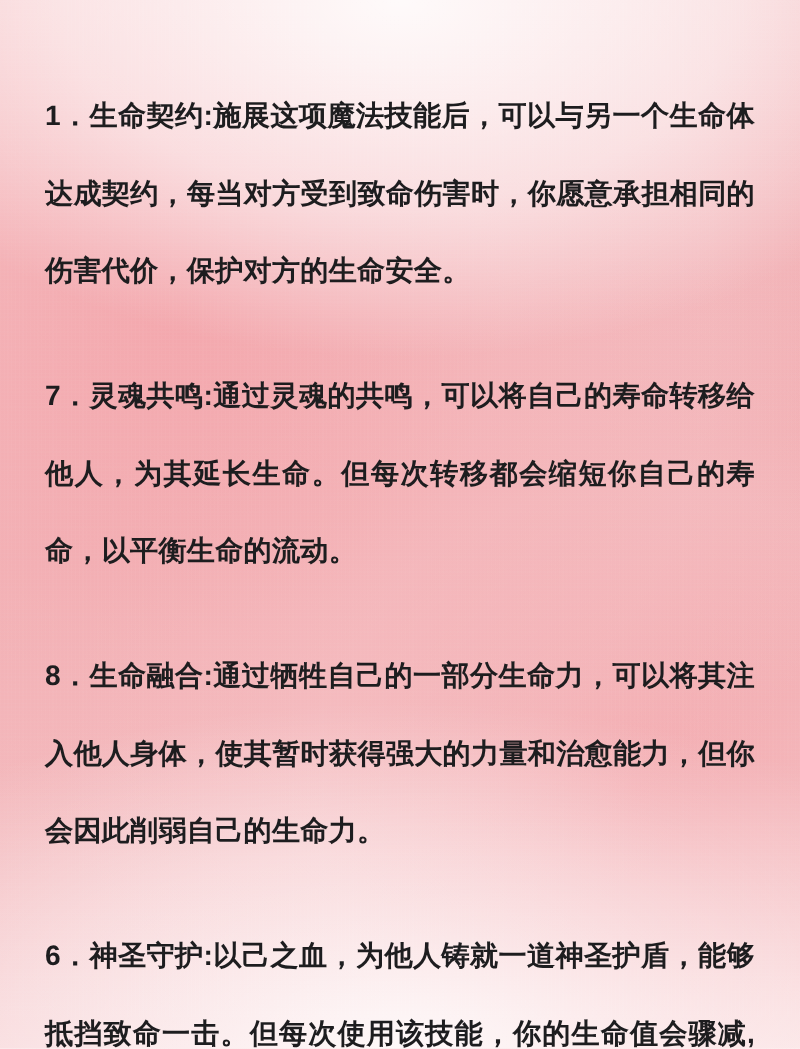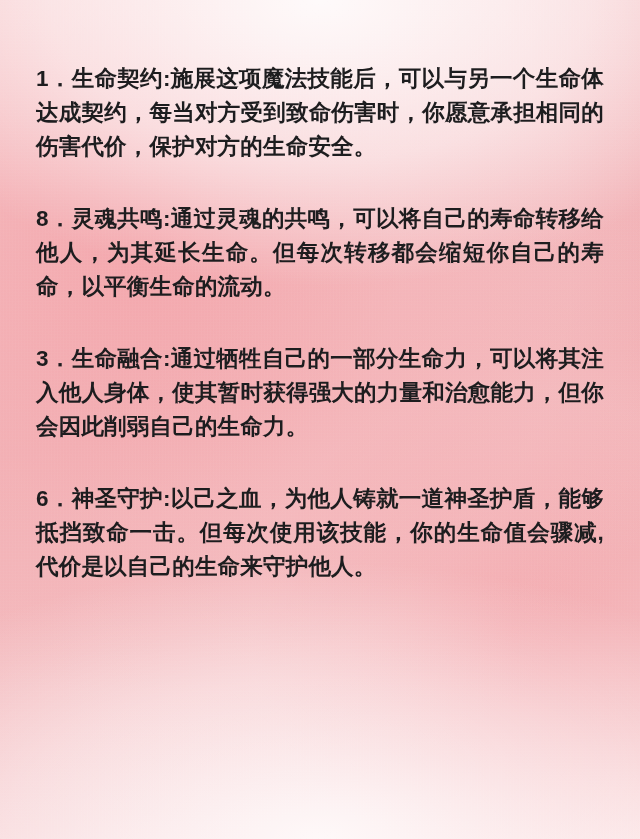--- a/index.html
+++ b/index.html
@@ -38,34 +38,34 @@
       repeating-linear-gradient(90deg, rgba(255,255,255,0.03) 0px, rgba(255,255,255,0.03) 1px, rgba(0,0,0,0.0) 1px, rgba(0,0,0,0.0) 3px);
     opacity: 0.6;
   }
   .content {
     position: relative;
     z-index: 2;
   }
   .para {
     color: #1d1d1f;
     font-size: 22.5px;
-    line-height: 34px;
+    line-height: 62px;
     letter-spacing: 0.2px;
     margin: 0 0 38px 0;
     text-align: justify;
     text-justify: inter-ideograph;
     font-weight: 600;
   }
   .para:last-child {
     margin-bottom: 0;
   }
 </style>
 </head>
 <body>
 
 <div class="page">
   <div class="content">
     <p class="para">1．生命契约:施展这项魔法技能后，可以与另一个生命体达成契约，每当对方受到致命伤害时，你愿意承担相同的伤害代价，保护对方的生命安全。</p>
-    <p class="para">8．灵魂共鸣:通过灵魂的共鸣，可以将自己的寿命转移给他人，为其延长生命。但每次转移都会缩短你自己的寿命，以平衡生命的流动。</p>
-    <p class="para">3．生命融合:通过牺牲自己的一部分生命力，可以将其注入他人身体，使其暂时获得强大的力量和治愈能力，但你会因此削弱自己的生命力。</p>
+    <p class="para">7．灵魂共鸣:通过灵魂的共鸣，可以将自己的寿命转移给他人，为其延长生命。但每次转移都会缩短你自己的寿命，以平衡生命的流动。</p>
+    <p class="para">8．生命融合:通过牺牲自己的一部分生命力，可以将其注入他人身体，使其暂时获得强大的力量和治愈能力，但你会因此削弱自己的生命力。</p>
     <p class="para">6．神圣守护:以己之血，为他人铸就一道神圣护盾，能够抵挡致命一击。但每次使用该技能，你的生命值会骤减,代价是以自己的生命来守护他人。</p>
   </div>
 </div>
 
 </body></html>

